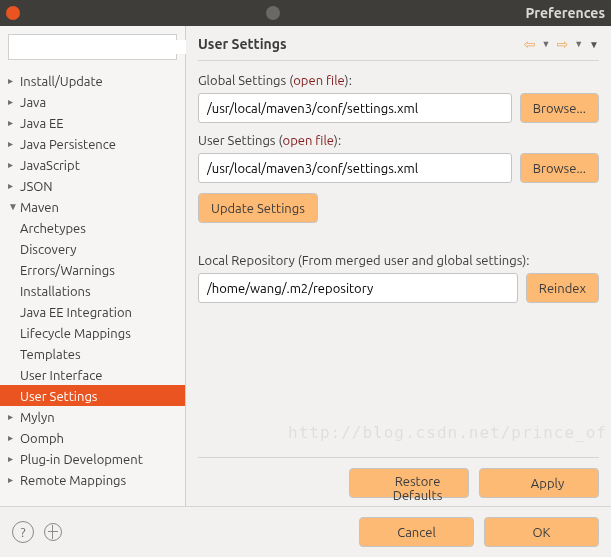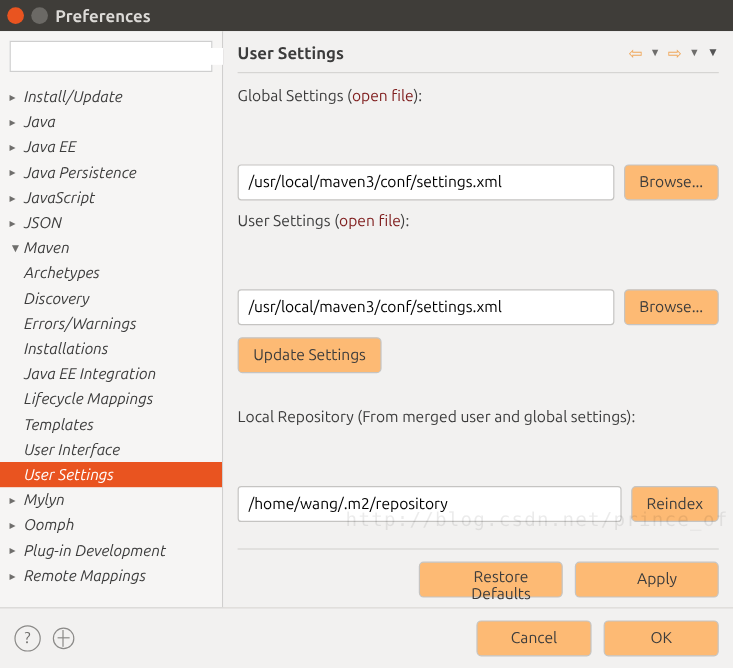--- a/index.html
+++ b/index.html
@@ -1,59 +1,59 @@
 <!DOCTYPE html>
 <html><head>
 <meta charset="utf-8">
 <style>
 * { box-sizing: border-box; margin: 0; padding: 0; font-family: Ubuntu, "Segoe UI", sans-serif; font-size: 13px; }
 body { background: #f2f1f0; width: 611px; height: 557px; overflow: hidden; display: flex; flex-direction: column; }
 
-.titlebar { background: #3f3d39; color: #dcdad7; height: 26px; display: flex; align-items: center; padding: 0 6px; gap: 6px; }
+.titlebar { background: #3f3d39; color: #dcdad7; height: 26px; display: flex; align-items: center; padding: 0 6px; gap: 6px; justify-content: space-between; }
 .titlebar .title { font-weight: bold; font-size: 14px; }
 .circ { width: 14px; height: 14px; border-radius: 50%; display: inline-flex; align-items: center; justify-content: center; }
 .circ.close { background: #e95420; }
 .circ.min { background: #6b6965; }
 
 .main { flex: 1; display: flex; min-height: 0; }
 .left { width: 186px; border-right: 1px solid #d0cfce; display: flex; flex-direction: column; background: #f6f5f4; }
 .searchbox { margin: 8px; padding: 4px 6px; border: 1px solid #cfcfcf; background: #fff; display: flex; align-items: center; height: 26px; }
 .searchbox input { border: none; outline: none; flex: 1; font-size: 13px; }
 .clear-icon { color: #7a7a78; font-size: 11px; border: 1px solid #b3b2b0; padding: 0 2px; border-radius: 2px; cursor: pointer; }
 
 .tree { flex: 1; overflow: auto; padding-top: 2px; }
 .tree-item { display: flex; align-items: center; height: 21px; padding-left: 8px; cursor: pointer; color: #3c3c3c; }
 .tree-item .arrow { width: 10px; display: inline-block; color: #6f6e6c; font-size: 10px; }
-.tree-item .lbl { padding-left: 2px; font-style: italic; }
+.tree-item .lbl { padding-left: 2px; }
 .tree-item.child { }
 .tree-item.sel { background: #e95420; color: #fff; }
 
 .right { flex: 1; display: flex; flex-direction: column; padding: 10px 12px 0 12px; background: #f2f1f0; position: relative; }
 .right-head { display: flex; align-items: center; border-bottom: 1px solid #d6d5d3; padding-bottom: 8px; margin-bottom: 12px; }
 .right-head .title { font-weight: bold; font-size: 14px; color: #3c3c3c; flex: 1; }
 .navicons { display: flex; gap: 6px; align-items: center; }
 .navicons .arr { font-size: 14px; }
 .arr.back { color: #f0a95e; }
 .arr.fwd { color: #f0a95e; }
 .arr.drop { color: #6f6e6c; font-size: 9px; }
 .menuicon { color: #555; font-size: 10px; }
 
 .form-row { margin-bottom: 6px; color: #3c3c3c; }
 .linklike { color: #7f1d1d; cursor: pointer; }
-.input-row { display: flex; gap: 8px; margin-bottom: 10px; margin-top: 44px; }
+.input-row { display: flex; gap: 8px; margin-bottom: 10px; }
 input.txt { flex: 1; border: 1px solid #c5c4c2; background: #fff; padding: 5px 8px; font-size: 13px; height: 30px; border-radius: 3px; }
 button.btn { background: #fdba74; border: 1px solid #c5c4c2; border-radius: 4px; padding: 5px 12px; font-size: 13px; color: #3c3c3c; cursor: pointer; height: 30px; }
 .update-row { margin-bottom: 30px; }
 
 .right-bottom { margin-top: auto; display: flex; justify-content: flex-end; gap: 10px; padding: 10px 0 8px 0; border-top: 1px solid #d6d5d3; }
 .right-bottom .btn { width: 120px; padding-left: 29px; }
 
 .dlg-bottom { border-top: 1px solid #d6d5d3; padding: 10px 12px; display: flex; align-items: center; gap: 10px; background: #f2f1f0; }
 .dlg-bottom .spacer { flex: 1; }
-.dlg-bottom .btn { width: 96px; }
+.dlg-bottom .btn { width: 115px; }
 .helpicon { width: 22px; height: 22px; border: 1.5px solid #8b8a88; border-radius: 50%; display: inline-flex; align-items: center; justify-content: center; color: #6d6c6a; font-size: 13px; cursor: pointer; }
 .globeicon { width: 18px; height: 18px; border: 1.5px solid #8b8a88; border-radius: 50%; position: relative; cursor: pointer;}
 .globeicon::before { content: ""; position: absolute; left: 3px; right: 3px; top: 7px; border-top: 1px solid #8b8a88; }
 .globeicon::after { content: ""; position: absolute; top: 1px; bottom: 1px; left: 7px; border-left: 1px solid #8b8a88; }
 
 .watermark { position: absolute; right: 4px; bottom: 64px; color: rgba(0,0,0,0.08); font-size: 16px; font-family: monospace; letter-spacing: 1px; pointer-events: none; }
 </style>
 </head>
 <body>
 

